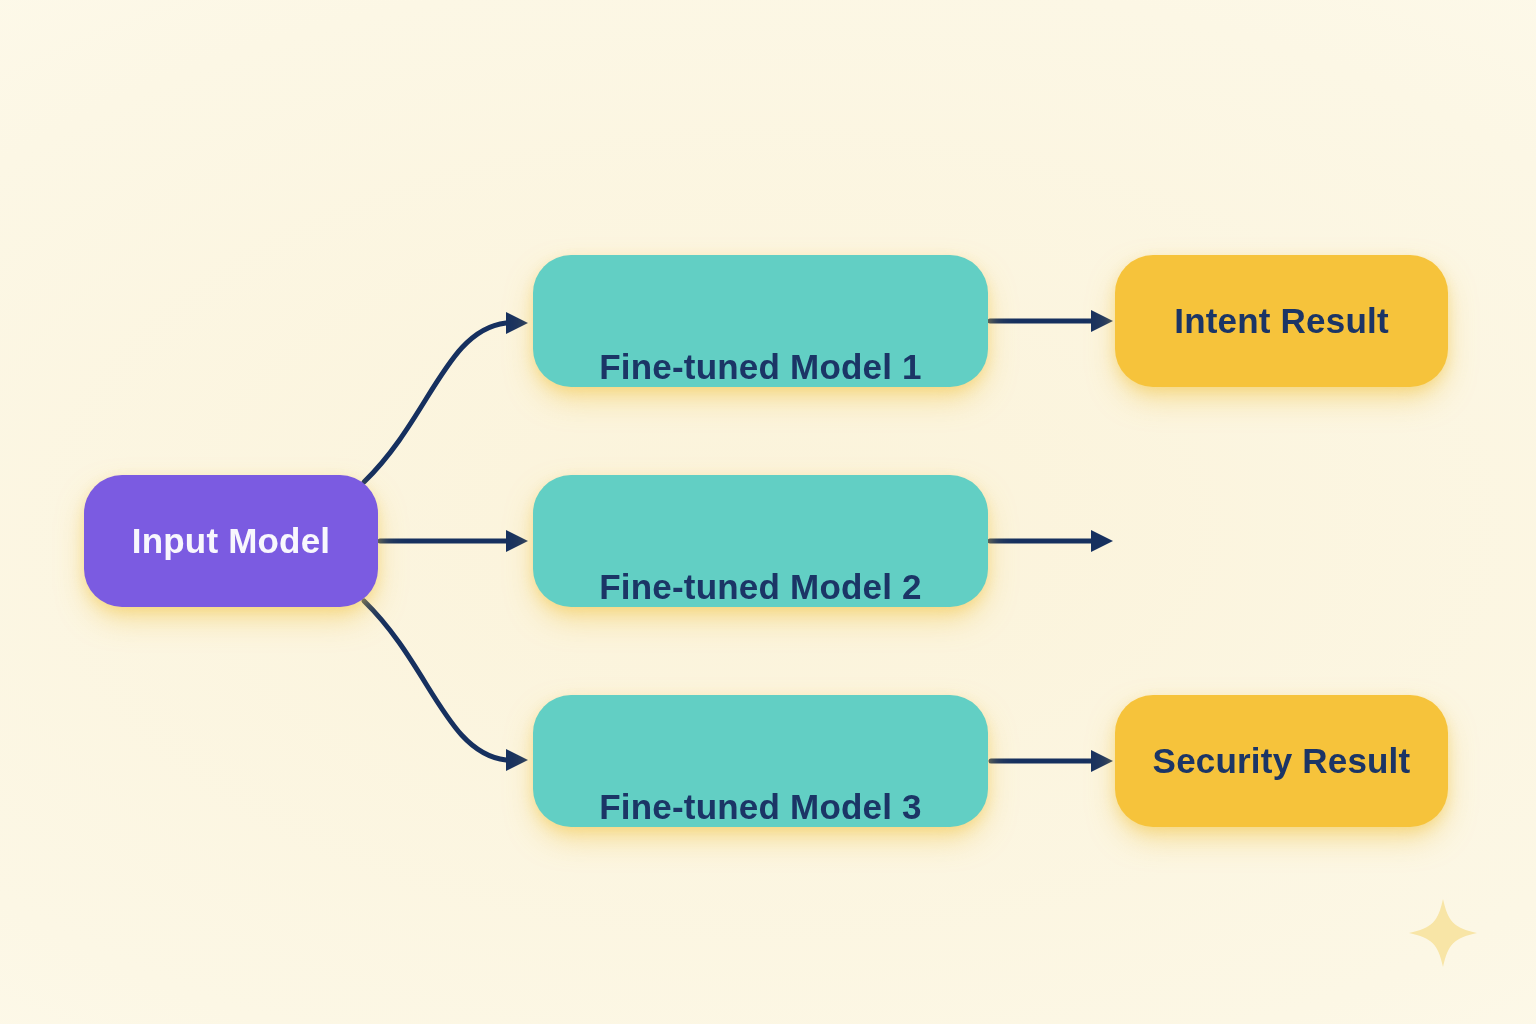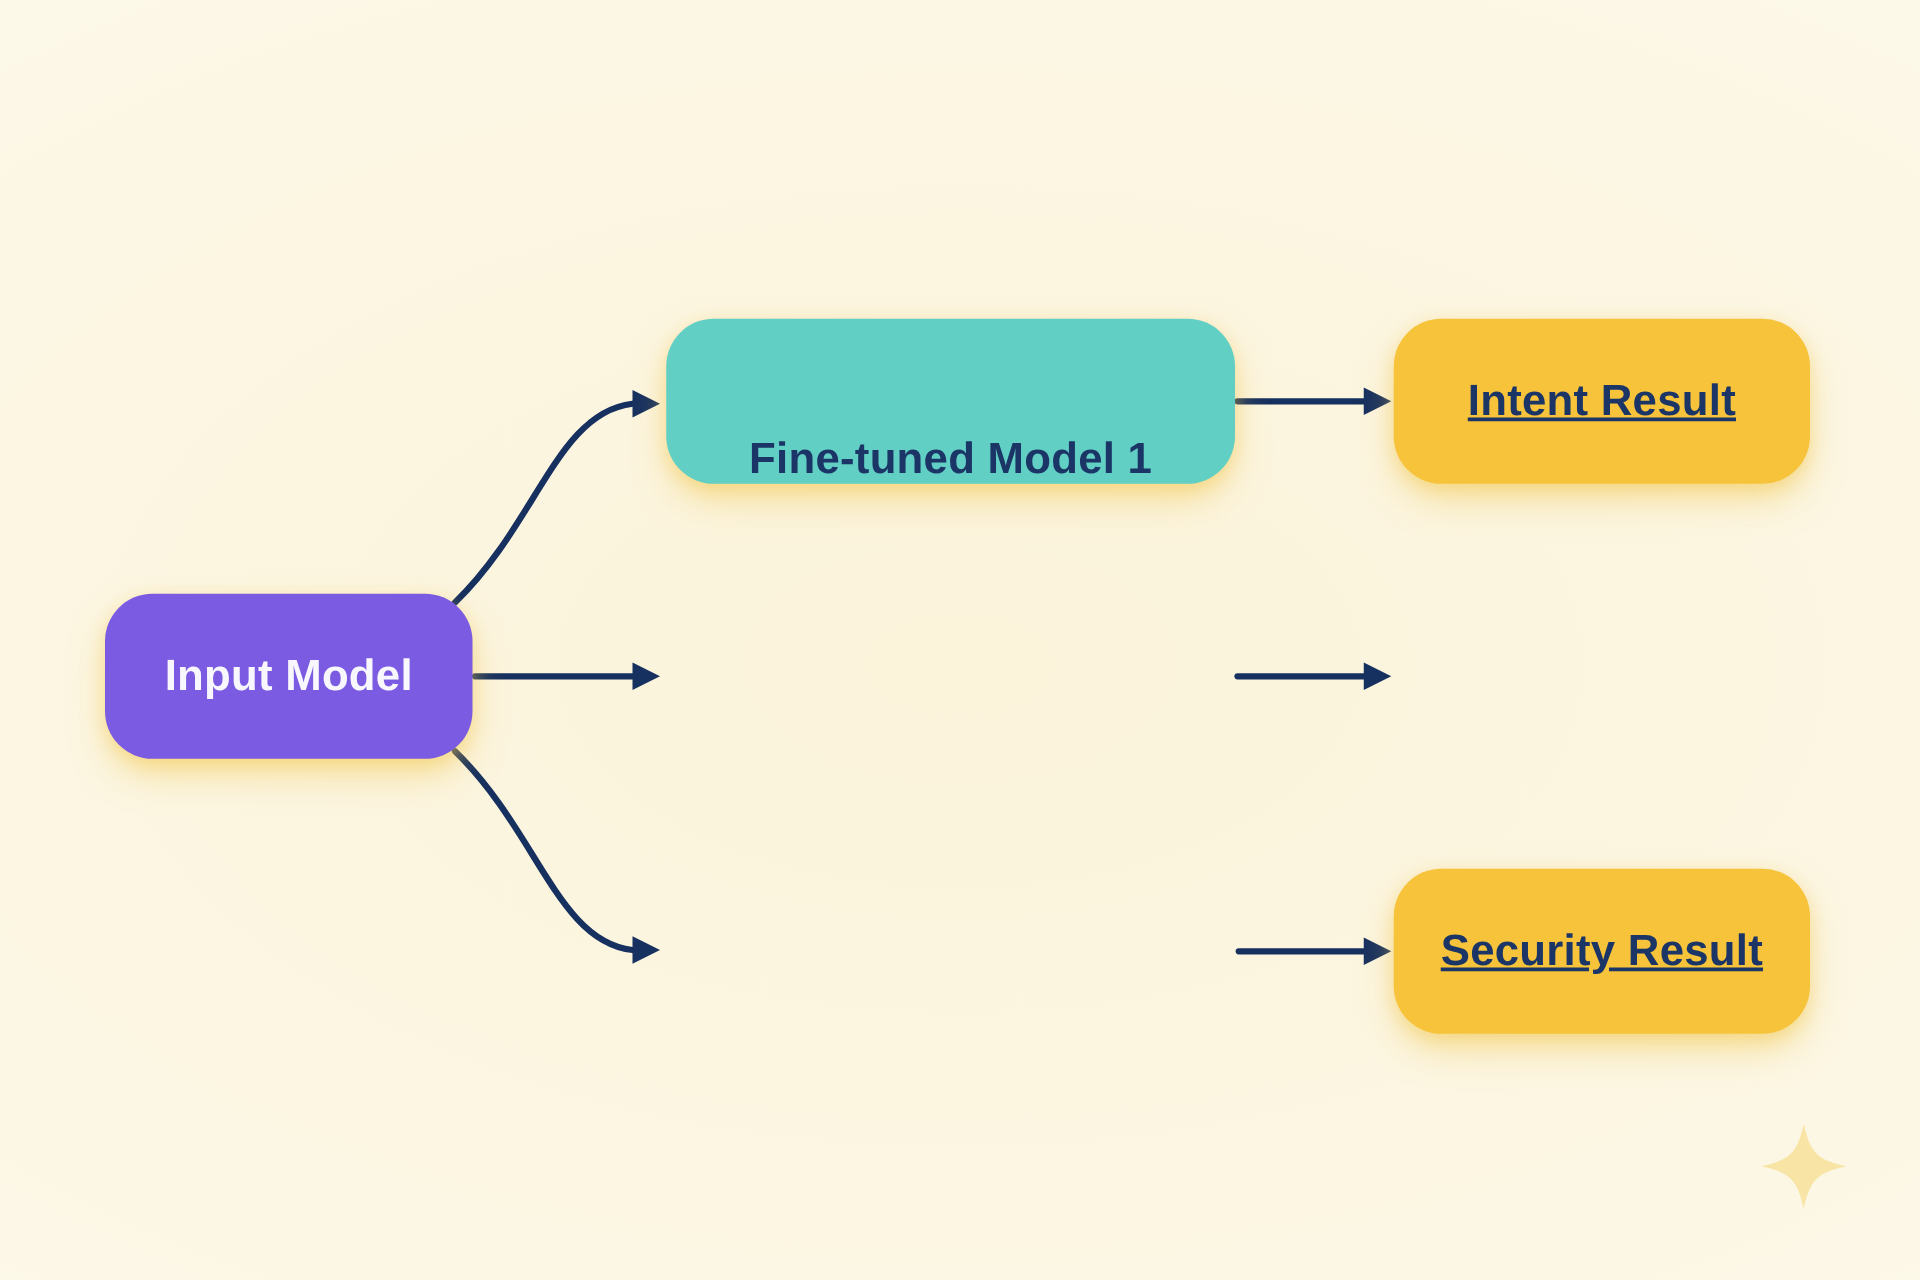--- a/index.html
+++ b/index.html
@@ -35,21 +35,20 @@
   .node-model {
     left: 533px;  width: 455px; height: 132px;
     background: var(--model_bg);
     color: var(--text_dark);
     align-items: flex-end;
   }
   .node-result {
     left: 1115px; width: 333px; height: 132px;
     background: var(--result_bg);
     color: var(--text_dark);
-    text-decoration: underline;
   }
   .row-1 { top: 255px; }
   .row-2 { top: 475px; }
   .row-3 { top: 695px; }
 
   .arrow-layer {
     position: absolute;
     left: 0; top: 0;
     width: 1536px;
     height: 1024px;
@@ -111,20 +110,26 @@
              C 1438 944, 1432 938, 1409 933 C 1432 928, 1438 922, 1443 899 Z"></path>
   </svg>
 
   <div class="node node-input">
     <span>Input Model</span>
   </div>
 
   <div class="node node-model row-1">
     <span>Fine-tuned Model 1</span>
   </div>
+  <div class="node node-model row-2">
+    <span>Fine-tuned Model 2</span>
+  </div>
+  <div class="node node-model row-3">
+    <span>Fine-tuned Model 3</span>
+  </div>
 
   <div class="node node-result row-1">
     <span>Intent Result</span>
   </div>
   <div class="node node-result row-3">
     <span>Security Result</span>
   </div>
 
 </div>
 

